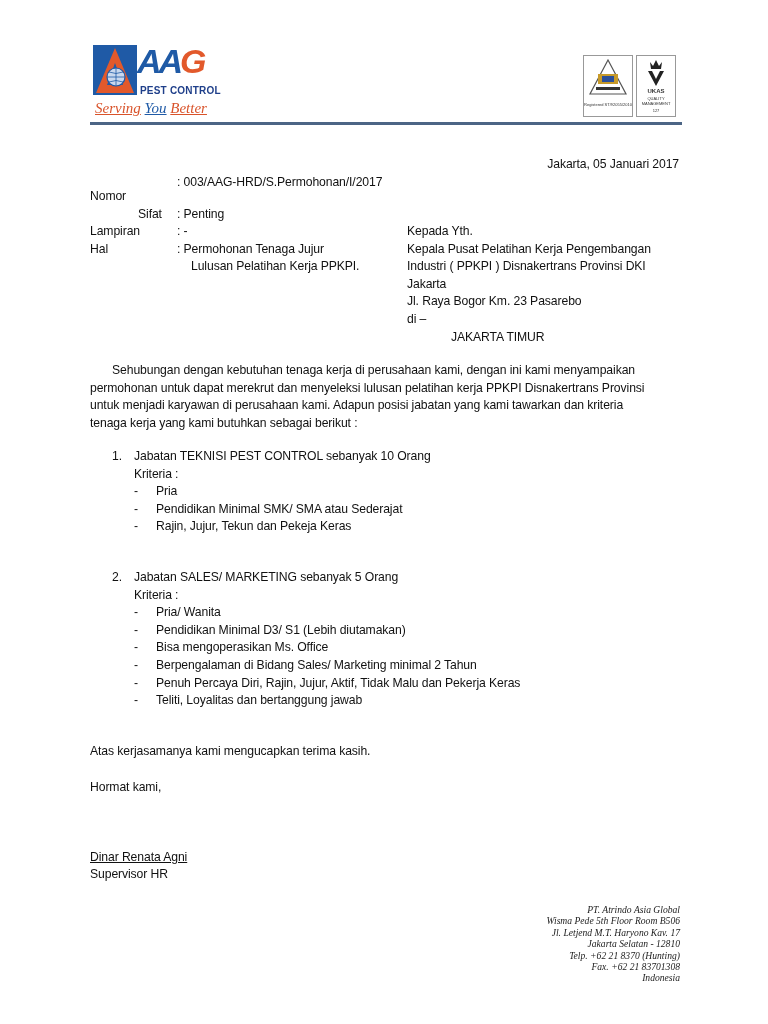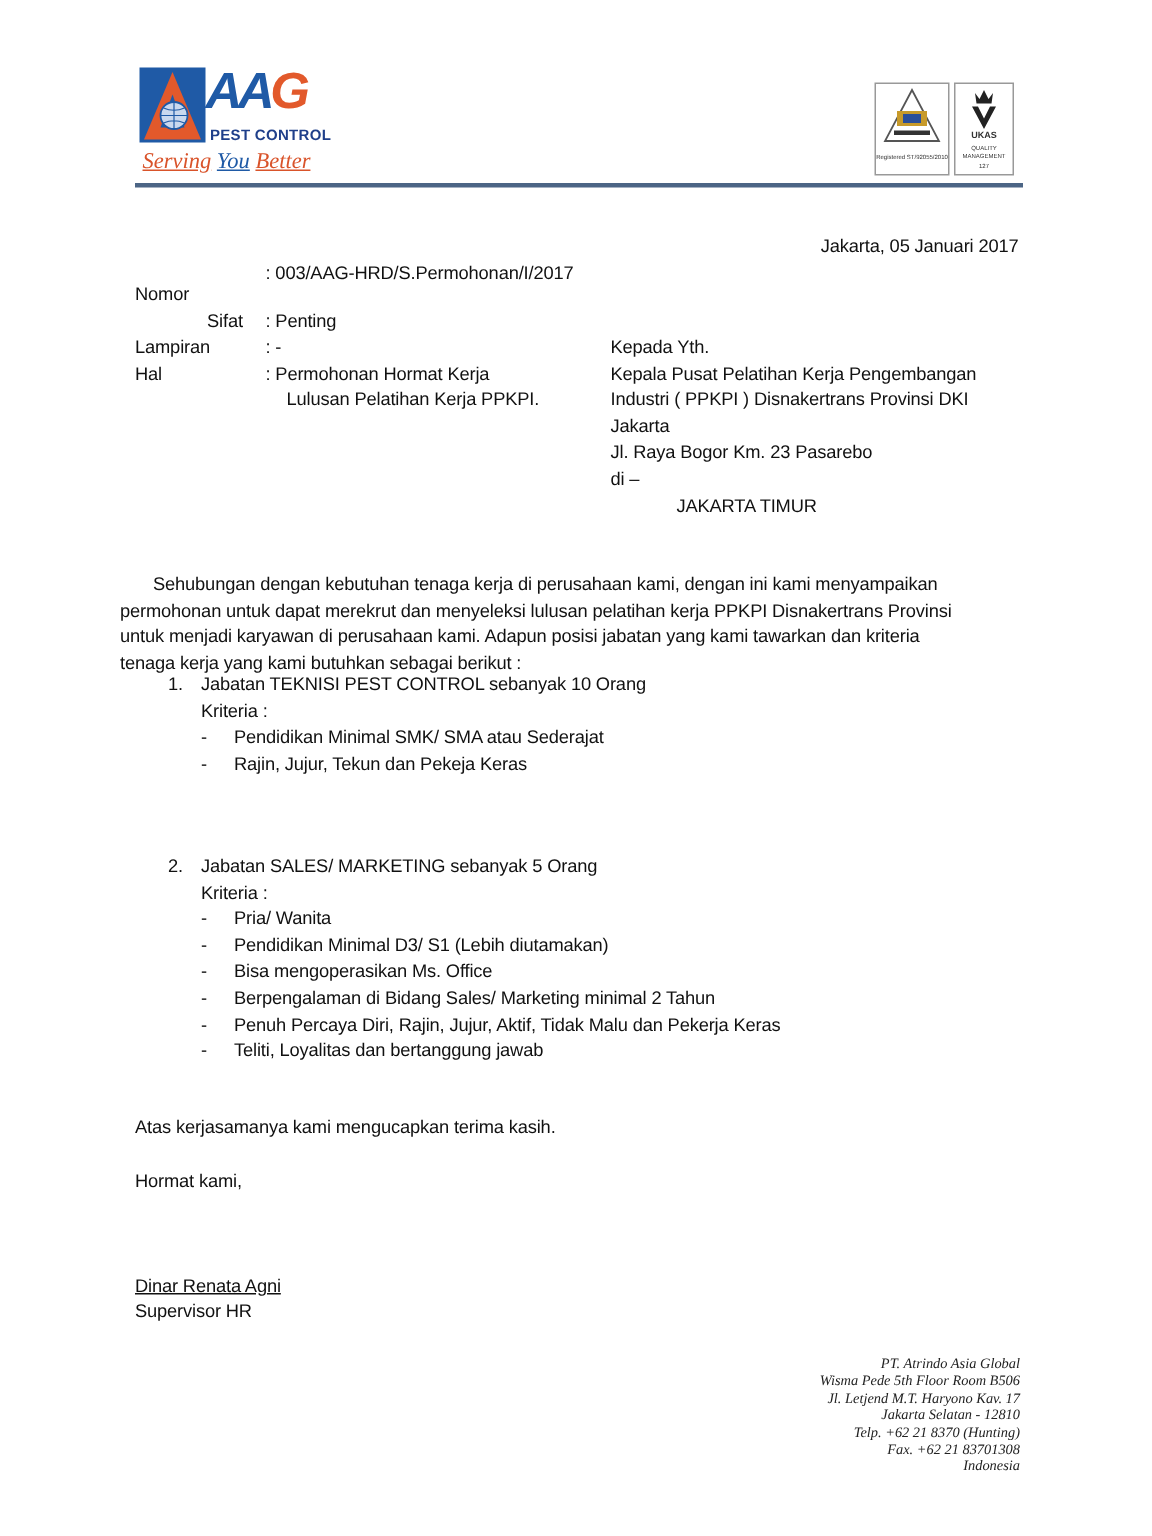--- a/index.html
+++ b/index.html
@@ -74,43 +74,44 @@
 
 <div class="abs t" style="right:89px; top:156px;">Jakarta, 05 Januari 2017</div>
 
 <div class="abs t" style="left:90px; top:188px;">Nomor</div>
 <div class="abs t" style="left:177px; top:174px;">: 003/AAG-HRD/S.Permohonan/I/2017</div>
 <div class="abs t" style="left:90px; top:206px;margin-left:48px;">Sifat</div>
 <div class="abs t" style="left:177px; top:206px;">: Penting</div>
 <div class="abs t" style="left:90px; top:223px;">Lampiran</div>
 <div class="abs t" style="left:177px; top:223px;">: -</div>
 <div class="abs t" style="left:90px; top:241px;">Hal</div>
-<div class="abs t" style="left:177px; top:241px;">: Permohonan Hormat Kerja</div>
+<div class="abs t" style="left:177px; top:241px;">: Permohonan Tenaga Jujur</div>
 <div class="abs t" style="left:191px; top:258px;">Lulusan Pelatihan Kerja PPKPI.</div>
 
 <div class="abs" style="left:407px; top:223px;">
   <div class="t">Kepada Yth.</div>
   <div class="t">Kepala Pusat Pelatihan Kerja Pengembangan</div>
   <div class="t">Industri ( PPKPI ) Disnakertrans Provinsi DKI</div>
   <div class="t">Jakarta</div>
   <div class="t">Jl. Raya Bogor Km. 23 Pasarebo</div>
   <div class="t">di –</div>
   <div class="t" style="padding-left:44px;">JAKARTA TIMUR</div>
 </div>
 
-<div class="abs" style="left:80px; top:362px;margin-top:19px;">
+<div class="abs" style="left:90px; top:362px;">
   <div class="t" style="padding-left:22px;">Sehubungan dengan kebutuhan tenaga kerja di perusahaan kami, dengan ini kami menyampaikan</div>
   <div class="t">permohonan untuk dapat merekrut dan menyeleksi lulusan pelatihan kerja PPKPI Disnakertrans Provinsi</div>
   <div class="t">untuk menjadi karyawan di perusahaan kami. Adapun posisi jabatan yang kami tawarkan dan kriteria</div>
   <div class="t">tenaga kerja yang kami butuhkan sebagai berikut :</div>
 </div>
 
 <div class="abs" style="left:112px; top:448px;">
   <div class="t"><span style="display:inline-block;width:22px;">1.</span><span>Jabatan TEKNISI PEST CONTROL sebanyak 10 Orang</span></div>
   <div class="t" style="padding-left:22px;">Kriteria :</div>
+  <div class="t" style="padding-left:22px;"><span style="display:inline-block;width:22px;">-</span><span>Pria</span></div>
   <div class="t" style="padding-left:22px;"><span style="display:inline-block;width:22px;">-</span><span>Pendidikan Minimal SMK/ SMA atau Sederajat</span></div>
   <div class="t" style="padding-left:22px;"><span style="display:inline-block;width:22px;">-</span><span>Rajin, Jujur, Tekun dan Pekeja Keras</span></div>
 </div>
 
 <div class="abs" style="left:112px; top:569px;">
   <div class="t"><span style="display:inline-block;width:22px;">2.</span><span>Jabatan SALES/ MARKETING sebanyak 5 Orang</span></div>
   <div class="t" style="padding-left:22px;">Kriteria :</div>
   <div class="t" style="padding-left:22px;"><span style="display:inline-block;width:22px;">-</span><span>Pria/ Wanita</span></div>
   <div class="t" style="padding-left:22px;"><span style="display:inline-block;width:22px;">-</span><span>Pendidikan Minimal D3/ S1 (Lebih diutamakan)</span></div>
   <div class="t" style="padding-left:22px;"><span style="display:inline-block;width:22px;">-</span><span>Bisa mengoperasikan Ms. Office</span></div>

